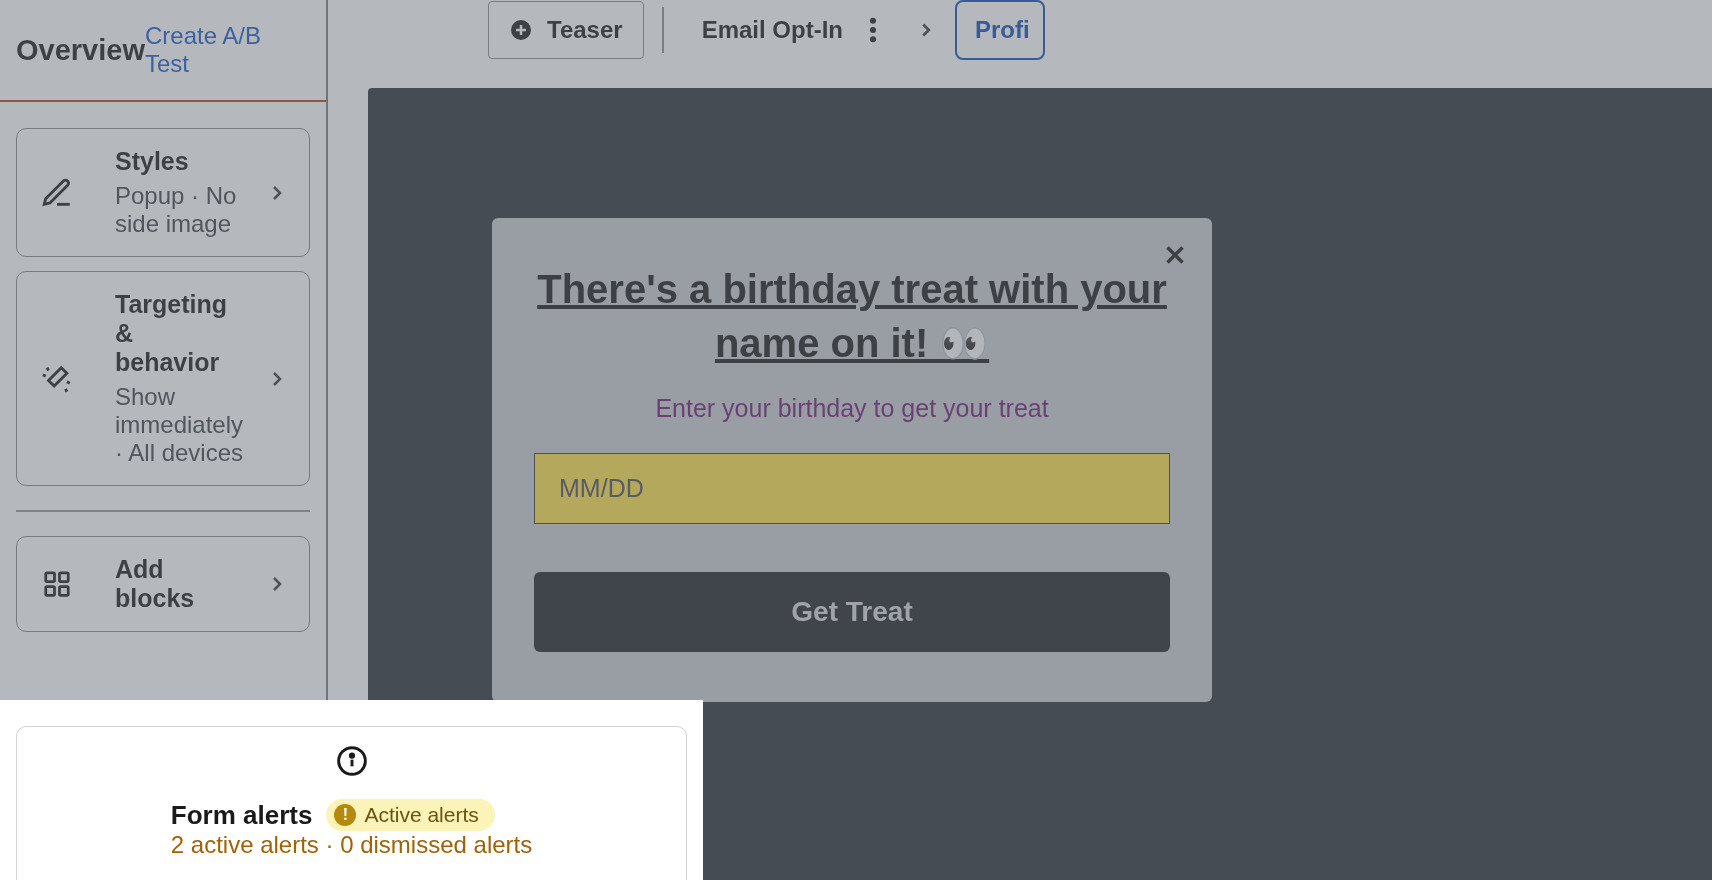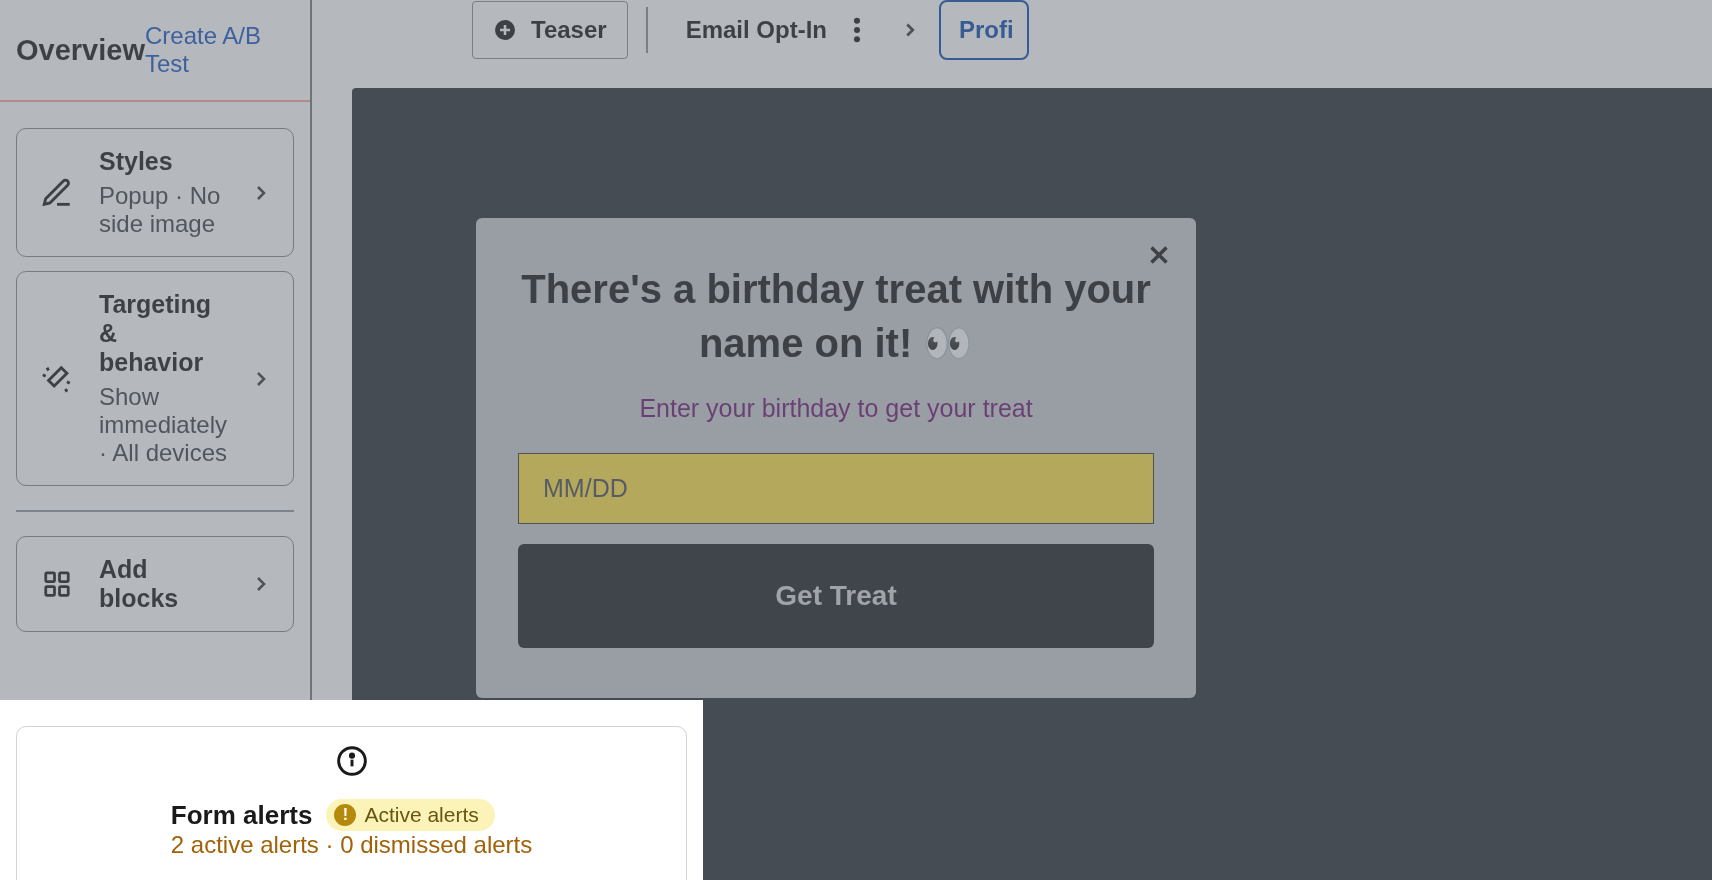--- a/index.html
+++ b/index.html
@@ -6,33 +6,33 @@
   html, body { width: 1712px; height: 880px; font-family: -apple-system, BlinkMacSystemFont, "Segoe UI", Helvetica, Arial, sans-serif; overflow: hidden; }
   body { position: relative; }
 
   .root { display: flex; width: 100%; height: 100%; }
 
   
   .left-panel { width: 703px; height: 100%; border-right: 2px solid #7a7d82; display: flex; flex-direction: column; background: #fff; }
 
   .panel-header {
     display: flex; justify-content: space-between; align-items: center;
-    padding: 22px 20px 22px 16px; border-bottom: 2px solid #fca5a5;
+    padding: 22px 20px 22px 16px; border-bottom: 2px solid #c2410c;
   }
   .panel-header h1 { font-size: 29px; font-weight: 600; color: #1a1a1a; }
   .panel-header .ab-link { font-size: 24px; color: #1a56c7; font-weight: 500; cursor: pointer; }
 
   .panel-body { flex: 1; padding: 26px 16px 12px 16px; display: flex; flex-direction: column; gap: 14px; }
 
   .card {
     border: 1.5px solid #888c92; border-radius: 10px; padding: 18px 20px;
     display: flex; align-items: center; gap: 22px; cursor: pointer; background: transparent;
   }
   .card .icon-slot { width: 40px; display:flex; justify-content:center; align-items:center; color:#1a1a1a; }
-  .card .body { flex: 1; }
+  .card .body { flex: 1; margin-left: 16px; }
   .card .title { font-size: 25px; font-weight: 700; color:#1a1a1a; }
   .card .subtitle { font-size: 24px; color:#3f434a; margin-top: 6px; }
   .card .chev { color:#3a3d41; }
 
   .divider { height: 1.5px; background:#949aa1; margin: 10px 0; }
   .alerts-card {
     border: 1.5px solid #d0d3d8; border-radius: 10px; padding: 18px 20px;
     display:flex; align-items:center; gap: 22px; cursor:pointer;flex-direction:column;
   }
   .alerts-card .icon-slot { width:40px; display:flex; justify-content:center; align-items:center; color:#1a1a1a; }
@@ -67,30 +67,30 @@
   .prof-chip { border:2px solid #0f4fb5; color:#0f4fb5; background:transparent; padding:14px 18px; border-radius:8px; font-size:24px; font-weight:600; cursor:pointer; overflow:hidden; max-width:90px; }
 
   .canvas-wrap { flex:1; background: #fff; position:relative; padding: 28px 0 0 40px; }
   .canvas { width: 2000px; height: 1200px; background:#2b3036; border-radius: 4px; position:relative; }
 
   .popup {
     position:absolute; top:130px; left:124px; width:720px; background:#c9cdd2; border-radius:6px;
     padding: 44px 42px 50px 42px;
   }
   .popup .close { position:absolute; top:22px; right:22px; cursor:pointer; color:#1a1a1a; }
-  .popup h2 { font-size:40px; font-weight:800; text-align:center; line-height:1.35; color:#1a1a1a; }
+  .popup h2 { font-size:40px; font-weight:800; text-align:center; line-height:1.35; color:#1a1a1a;text-decoration:underline; }
   .popup .sub { text-align:center; font-size:25px; color:#701a75; margin-top:24px; }
   .popup input {
     width:100%; margin-top:30px; border:1.5px solid #3b3f45; background:#fde047;
     font-size:25px; padding:20px 24px; outline:none; color:#1a1a1a;
   }
   .popup input::placeholder { color:#4c5057; }
   .popup .cta {
-    width:100%; margin-top:20px; background:#202429; color:#d6d8db; font-size:28px; font-weight:700;
-    border:none; padding:36px; border-radius:6px; cursor:pointer;
+    width:100%; margin-top:48px; background:#202429; color:#d6d8db; font-size:28px; font-weight:700;
+    border:none; padding:24px; border-radius:6px; cursor:pointer;
   }
 
   
   .dim-overlay {
     position: fixed; inset: 0; background: rgba(100,106,114,0.48); pointer-events: none;
   }
   .unmask {
     position: fixed; left: 0; top: 700px; width: 703px; height: 180px;
     background: #fff; pointer-events: none;
   }

